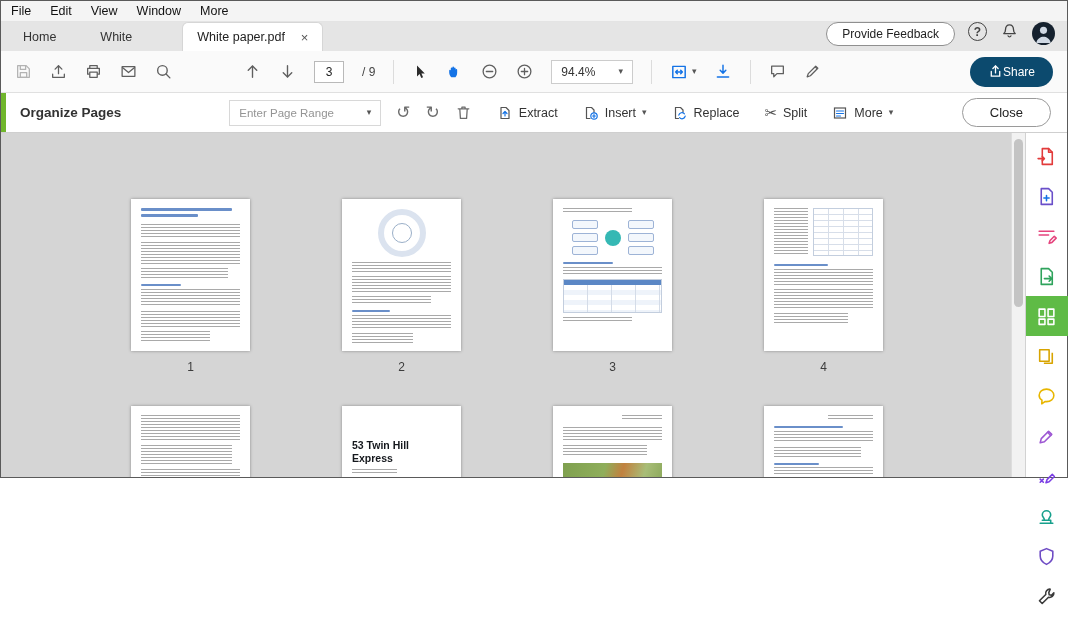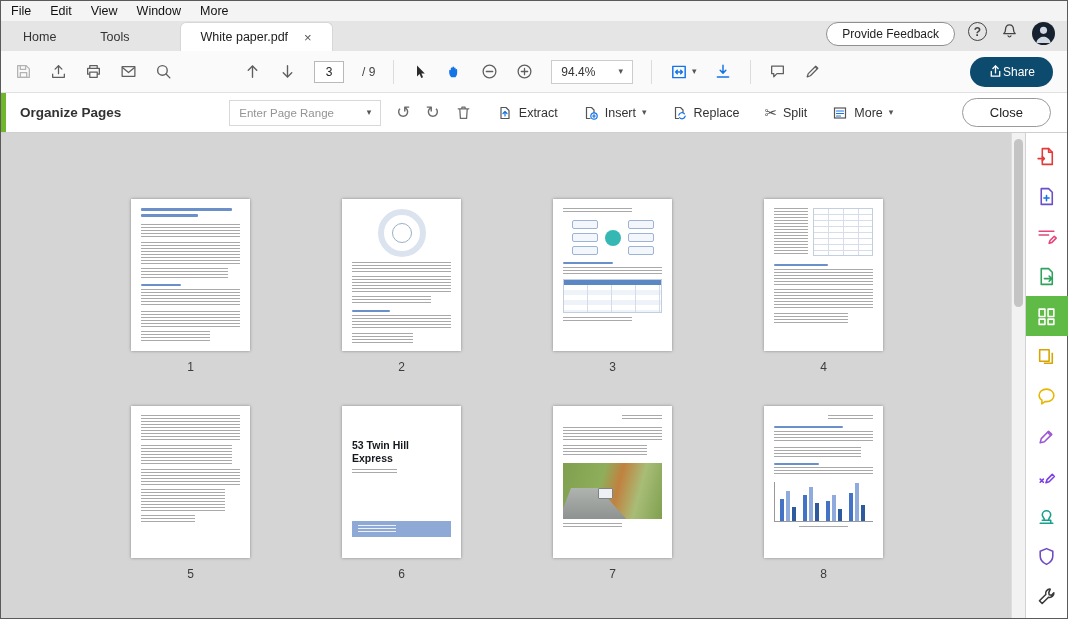--- a/index.html
+++ b/index.html
@@ -1,27 +1,27 @@
 <!DOCTYPE html>
 <html><head>
 <meta charset="utf-8">
 <style>
   * { box-sizing: border-box; margin: 0; padding: 0; }
   html,body { width:1068px; height:619px; }
   body { font-family:"Liberation Sans", sans-serif; background:#fff; overflow:hidden; }
-  .window { width:1068px; height:619px; border:1px solid #5a5a5a; display:flex; flex-direction:column; background:#fff; }
+  .window { width:1068px; height:478px; border:1px solid #5a5a5a; display:flex; flex-direction:column; background:#fff; }
 
   
   .menu-bar { height:21px; background:#f4f4f4; display:flex; align-items:center; gap:19px; padding:0 10px; font-size:12.5px; color:#111; border-bottom:1px solid #e4e4e4; flex:none; }
   .menu-item { cursor:default; }
 
   
   .tab-bar { height:29px; background:#e5e5e5; display:flex; align-items:stretch; font-size:12.5px; color:#333; flex:none; }
   .tab { display:flex; align-items:center; justify-content:center; padding:0 22px; }
-  .tab-doc { background:#fff; border:1px solid #d6d6d6; border-bottom:none; border-radius:6px 6px 0 0; margin-left:28px; padding:0 20px; display:flex; align-items:center; gap:16px; color:#222; }
+  .tab-doc { background:#fff; border:1px solid #d6d6d6; border-bottom:none; border-radius:6px 6px 0 0; margin-left:28px; padding:0 14px; display:flex; align-items:center; gap:16px; color:#222; }
   .tab-close { color:#555; font-size:13px; line-height:1; }
   .tabbar-right { margin-left:auto; display:flex; align-items:flex-start; gap:13px; padding-right:12px; }
   .pill { border:1px solid #8f8f8f; border-radius:14px; padding:4px 15px; font-size:12px; background:#fff; color:#222; white-space:nowrap; }
   .qmark { width:19px; height:19px; border:1.5px solid #444; border-radius:50%; display:flex; align-items:center; justify-content:center; font-size:12px; font-weight:bold; color:#444; }
   .avatar { width:23px; height:23px; border-radius:50%; background:#15212e; overflow:hidden; display:flex; align-items:center; justify-content:center; }
 
   
   .toolbar { height:42px; background:#fafafa; border-bottom:1px solid #e0e0e0; display:flex; align-items:center; padding:0 14px; gap:18px; font-size:12px; color:#444; flex:none; }
   .icon-btn { display:flex; align-items:center; justify-content:center; }
   .sep { width:1px; height:24px; background:#dcdcdc; flex:none; }
@@ -96,21 +96,21 @@
   <div class="menu-bar">
     <span class="menu-item">File</span>
     <span class="menu-item">Edit</span>
     <span class="menu-item">View</span>
     <span class="menu-item">Window</span>
     <span class="menu-item">More</span>
   </div>
 
   <div class="tab-bar">
     <div class="tab">Home</div>
-    <div class="tab">Tools</div>
+    <div class="tab">White</div>
     <div class="tab-doc">
       <span>White paper.pdf</span>
       <span class="tab-close">×</span>
     </div>
     <div class="tabbar-right">
       <button class="pill">Provide Feedback</button>
       <span class="qmark">?</span>
       <span class="icon-btn">
         <svg width="19" height="19" viewBox="0 0 20 20" fill="none" stroke="#444" stroke-width="1.4" stroke-linecap="round" stroke-linejoin="round">
           <path d="M10 3c-2.6 0-4.2 1.9-4.2 4.8 0 2.1-.6 3.4-1.8 4.4h12c-1.2-1-1.8-2.3-1.8-4.4C14.2 4.9 12.6 3 10 3z"></path>

